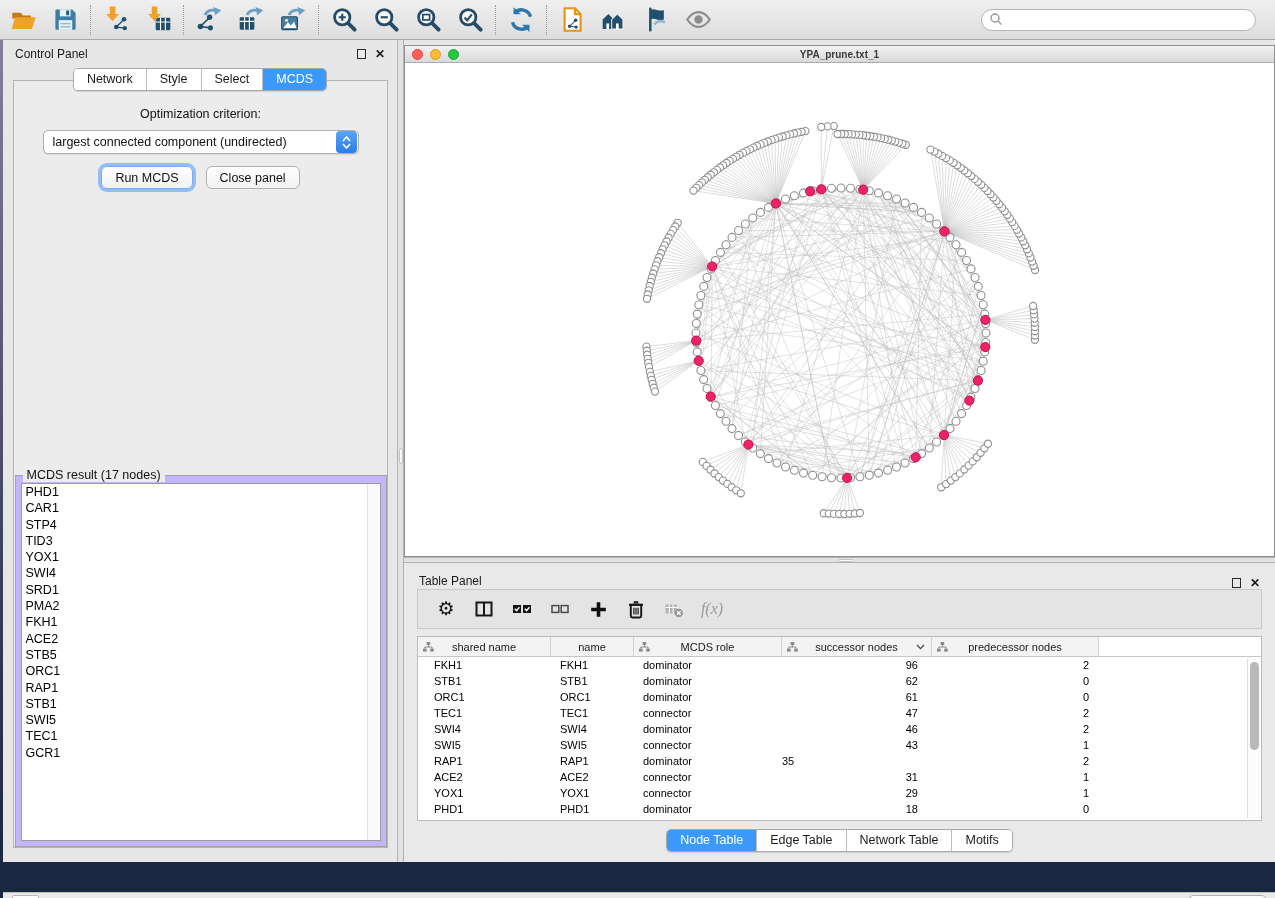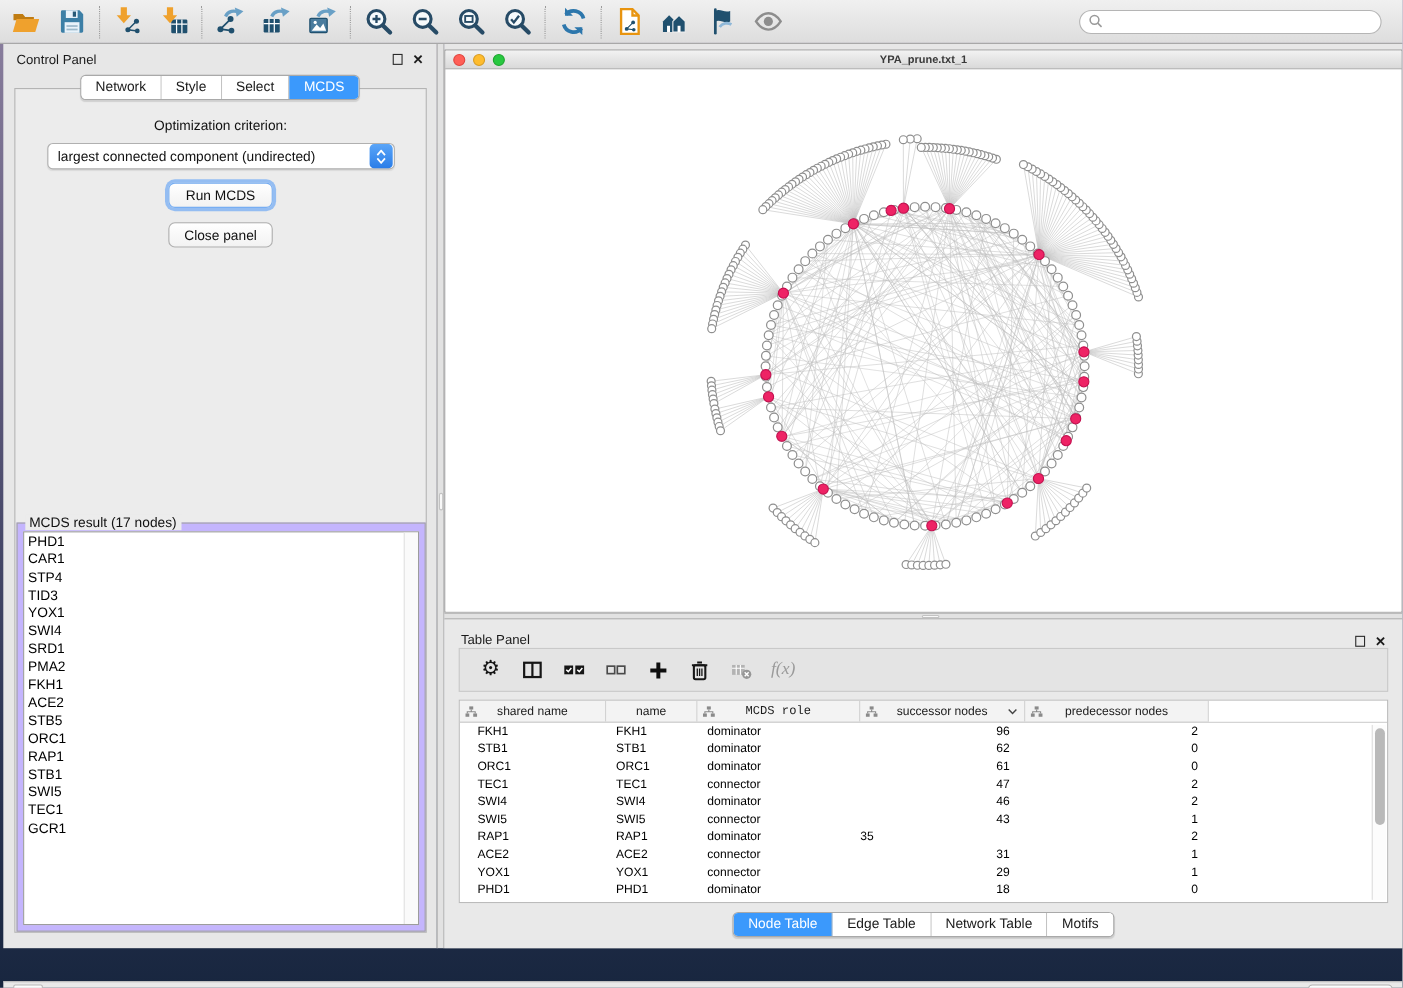--- a/index.html
+++ b/index.html
@@ -35,21 +35,21 @@
   .cp-body { flex:1; margin:0 9px 14px 10px; border:1px solid #b4b4b4; background:#ececec;
     display:flex; flex-direction:column; align-items:center; padding-top:26px; }
   .opt-label { font-size:12.5px; color:#111; }
   .opt-select { margin-top:9px; width:316px; height:24px; background:#fff; border:1px solid #b0b0b0;
     border-radius:5px; display:flex; align-items:center; position:relative; box-shadow:0 1px 1px rgba(0,0,0,.08); }
   .opt-select .val { flex:1; padding-left:9px; font-size:12.5px; color:#111; white-space:nowrap; }
   .opt-select .cap { width:21px; height:22px; margin-right:0px; border-radius:4px;
     background:linear-gradient(#5aa5f8,#2a7de8); position:absolute; right:1px; top:0px;
     display:flex; flex-direction:column; align-items:center; justify-content:center; gap:1px; }
   .cap svg { display:block; }
-  .btn-row { margin-top:12px; display:flex; gap:13px;flex-direction:column; }
+  .btn-row { margin-top:12px; display:flex; gap:13px; }
   .mac-btn { height:23px; padding:0 13px; background:linear-gradient(#ffffff,#f2f2f2);
     border:1px solid #b0b0b0; border-radius:6px; font-size:12.5px; color:#111;
     font-family:"Liberation Sans",sans-serif; }
   .mac-btn.focused { border:1px solid #77aef3; box-shadow:0 0 0 3px rgba(77,151,247,.55); }
   .mcds-box { margin-top:auto; width:372px; height:372px; border:1px solid #a2a2a2; position:relative; background:#c4b5fd; }
   .mcds-box .legend { position:absolute; top:-8px; left:7px; background:#ececec; padding:0 4px; font-size:12.5px; color:#111; }
   .mcds-list { position:absolute; left:5px; right:5px; top:7px; bottom:5px; background:#fff;
     border:1px solid #9c9c9c; overflow:hidden; }
   .mcds-scroll { position:absolute; top:0; bottom:0; right:0; width:13px; background:#fafafa; border-left:1px solid #e2e2e2; }
   .mcds-item { font-size:12.5px; line-height:16.3px; padding-left:4px; color:#000; }
@@ -1110,21 +1110,21 @@
               <rect x="3.6" y="0" width="3.6" height="3" fill="#8a8a8a"></rect>
               <rect x="0" y="6.6" width="3.6" height="3" fill="#8a8a8a"></rect>
               <rect x="7.2" y="6.6" width="3.6" height="3" fill="#8a8a8a"></rect>
               <path d="M5.4 3v2M1.8 6.6V5h7.2v1.6" stroke="#8a8a8a" fill="none"></path>
             </svg>
             <span>shared name</span>
           </div>
           <div class="th" style="width: 83px;">
             <span>name</span>
           </div>
-          <div class="th" style="width: 148px; font-family: Liberation Mono, monospace;">
+          <div class="th" style="width: 148px;">
             <svg class="tree" width="11" height="10" viewBox="0 0 11 10">
               <rect x="3.6" y="0" width="3.6" height="3" fill="#8a8a8a"></rect>
               <rect x="0" y="6.6" width="3.6" height="3" fill="#8a8a8a"></rect>
               <rect x="7.2" y="6.6" width="3.6" height="3" fill="#8a8a8a"></rect>
               <path d="M5.4 3v2M1.8 6.6V5h7.2v1.6" stroke="#8a8a8a" fill="none"></path>
             </svg>
             <span>MCDS role</span>
           </div>
           <div class="th" style="width: 150px;">
             <svg class="tree" width="11" height="10" viewBox="0 0 11 10">

